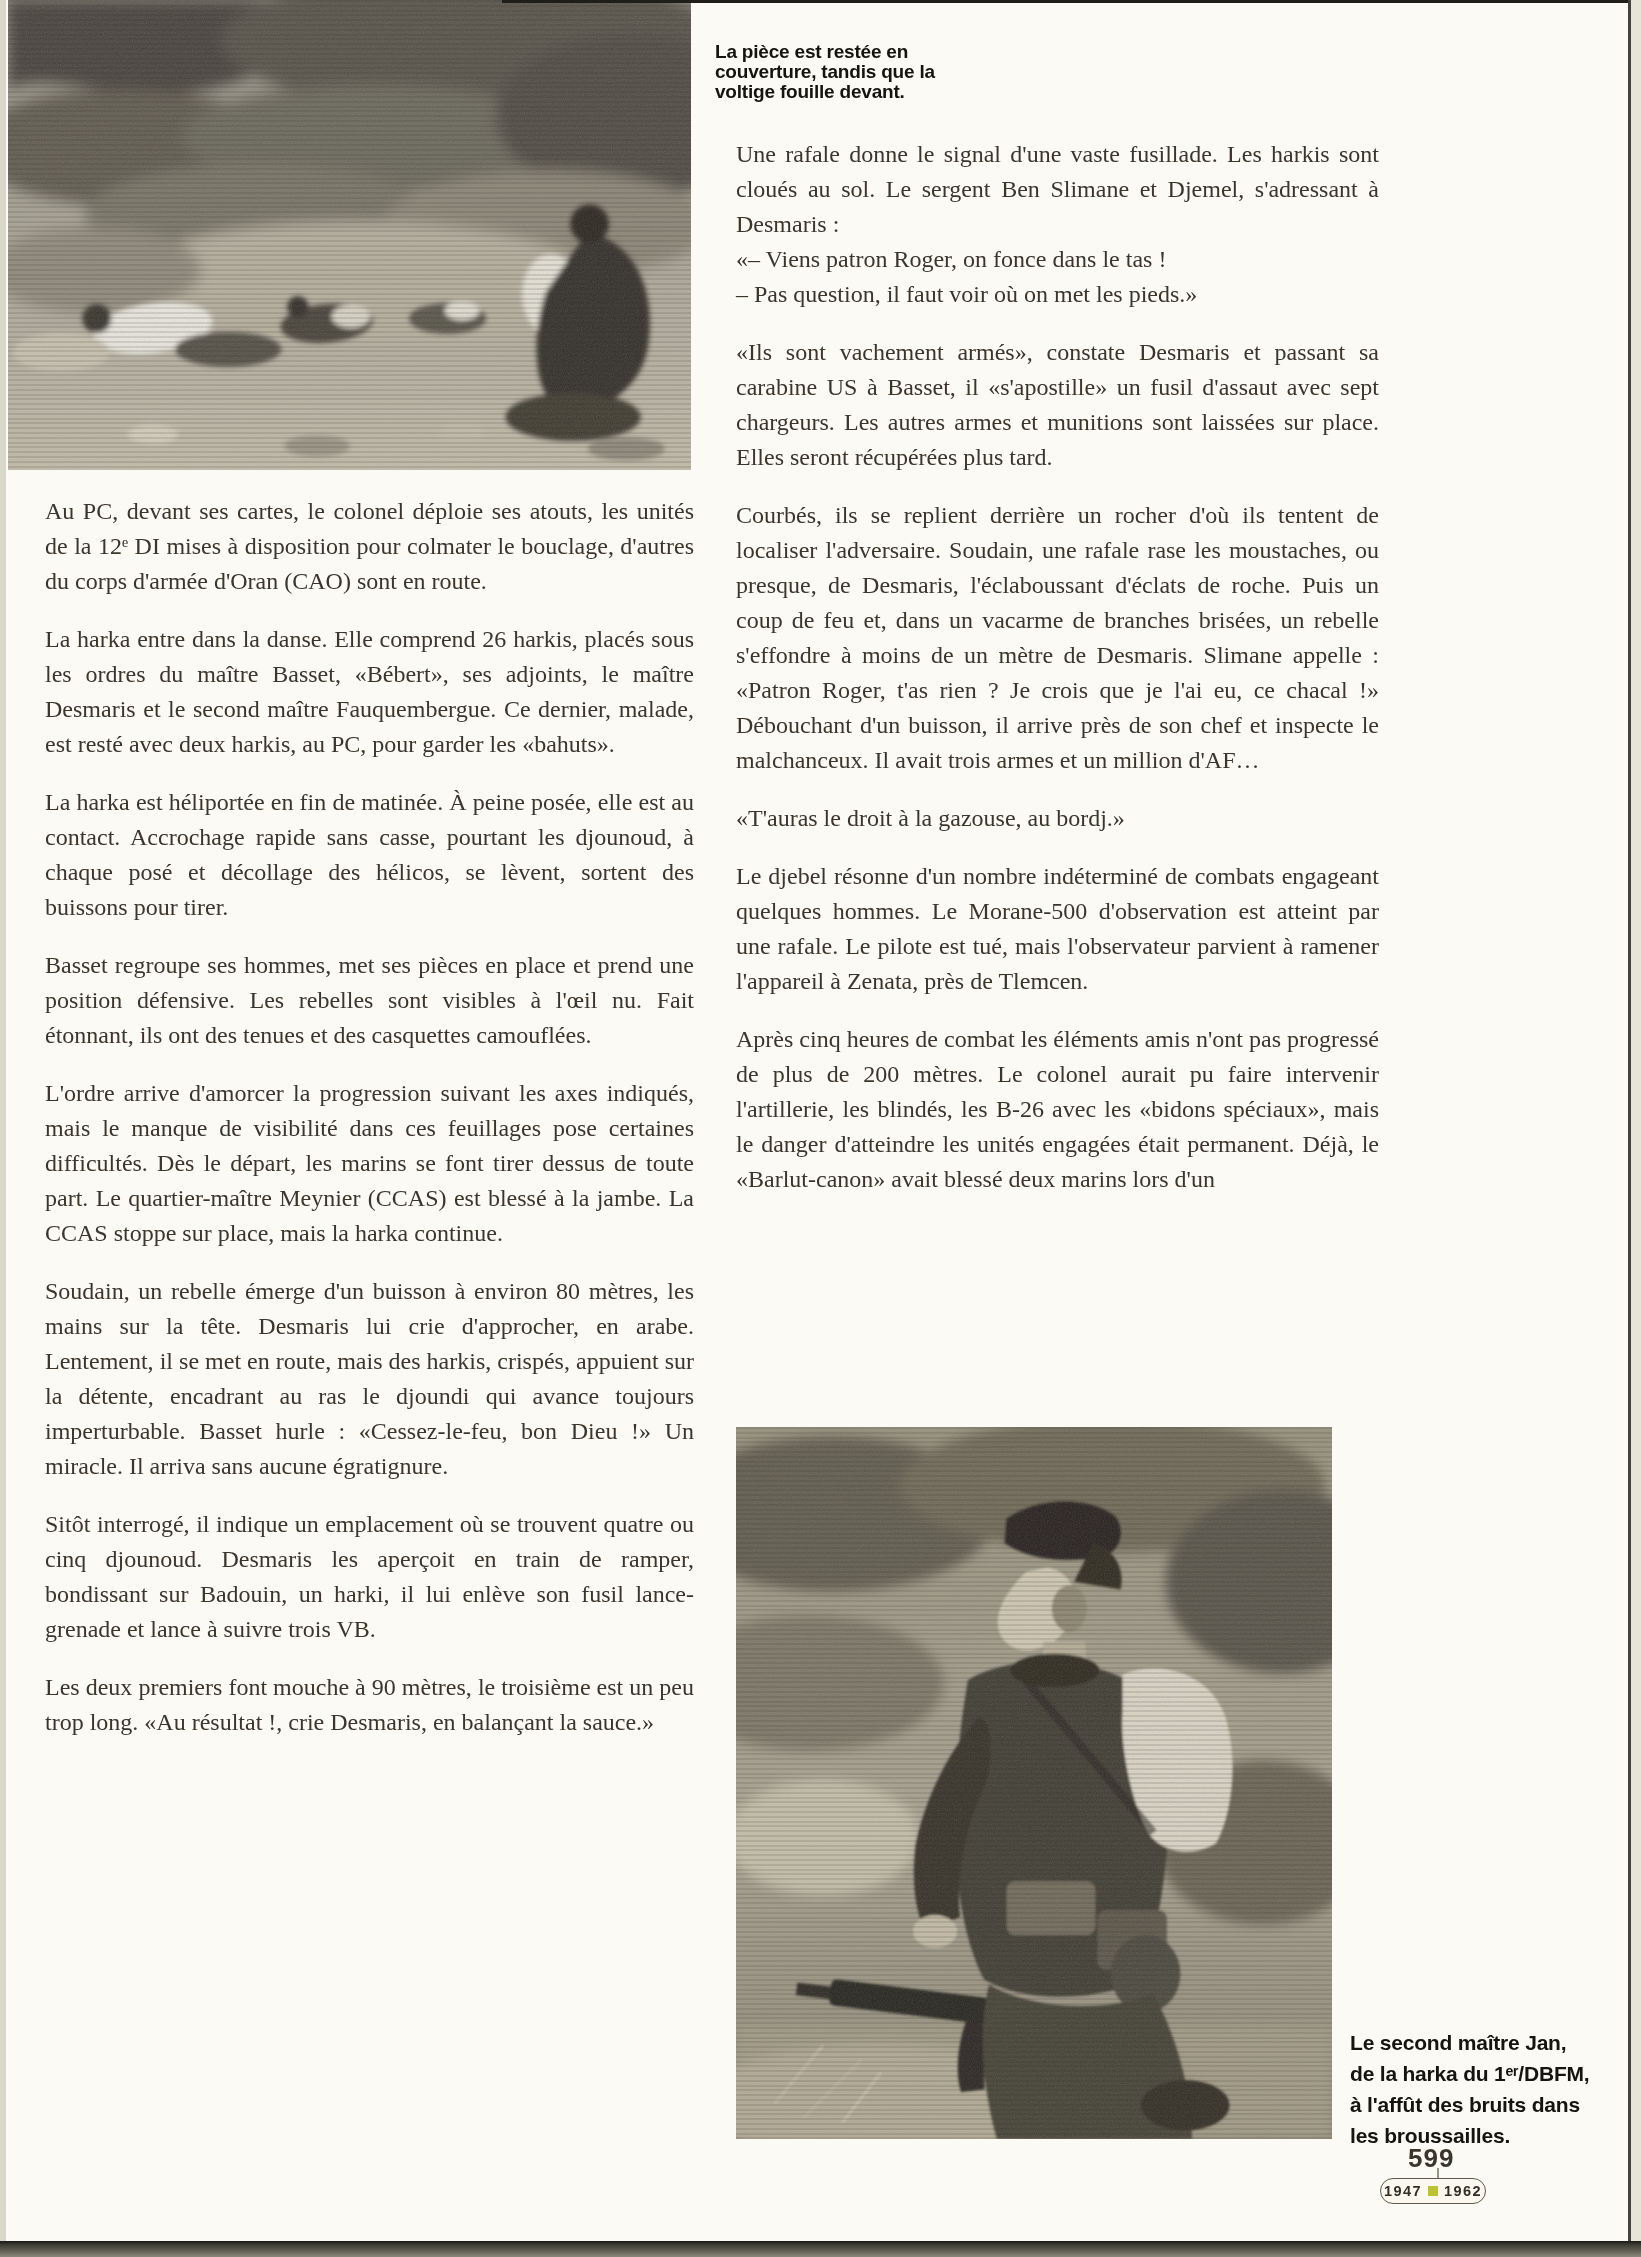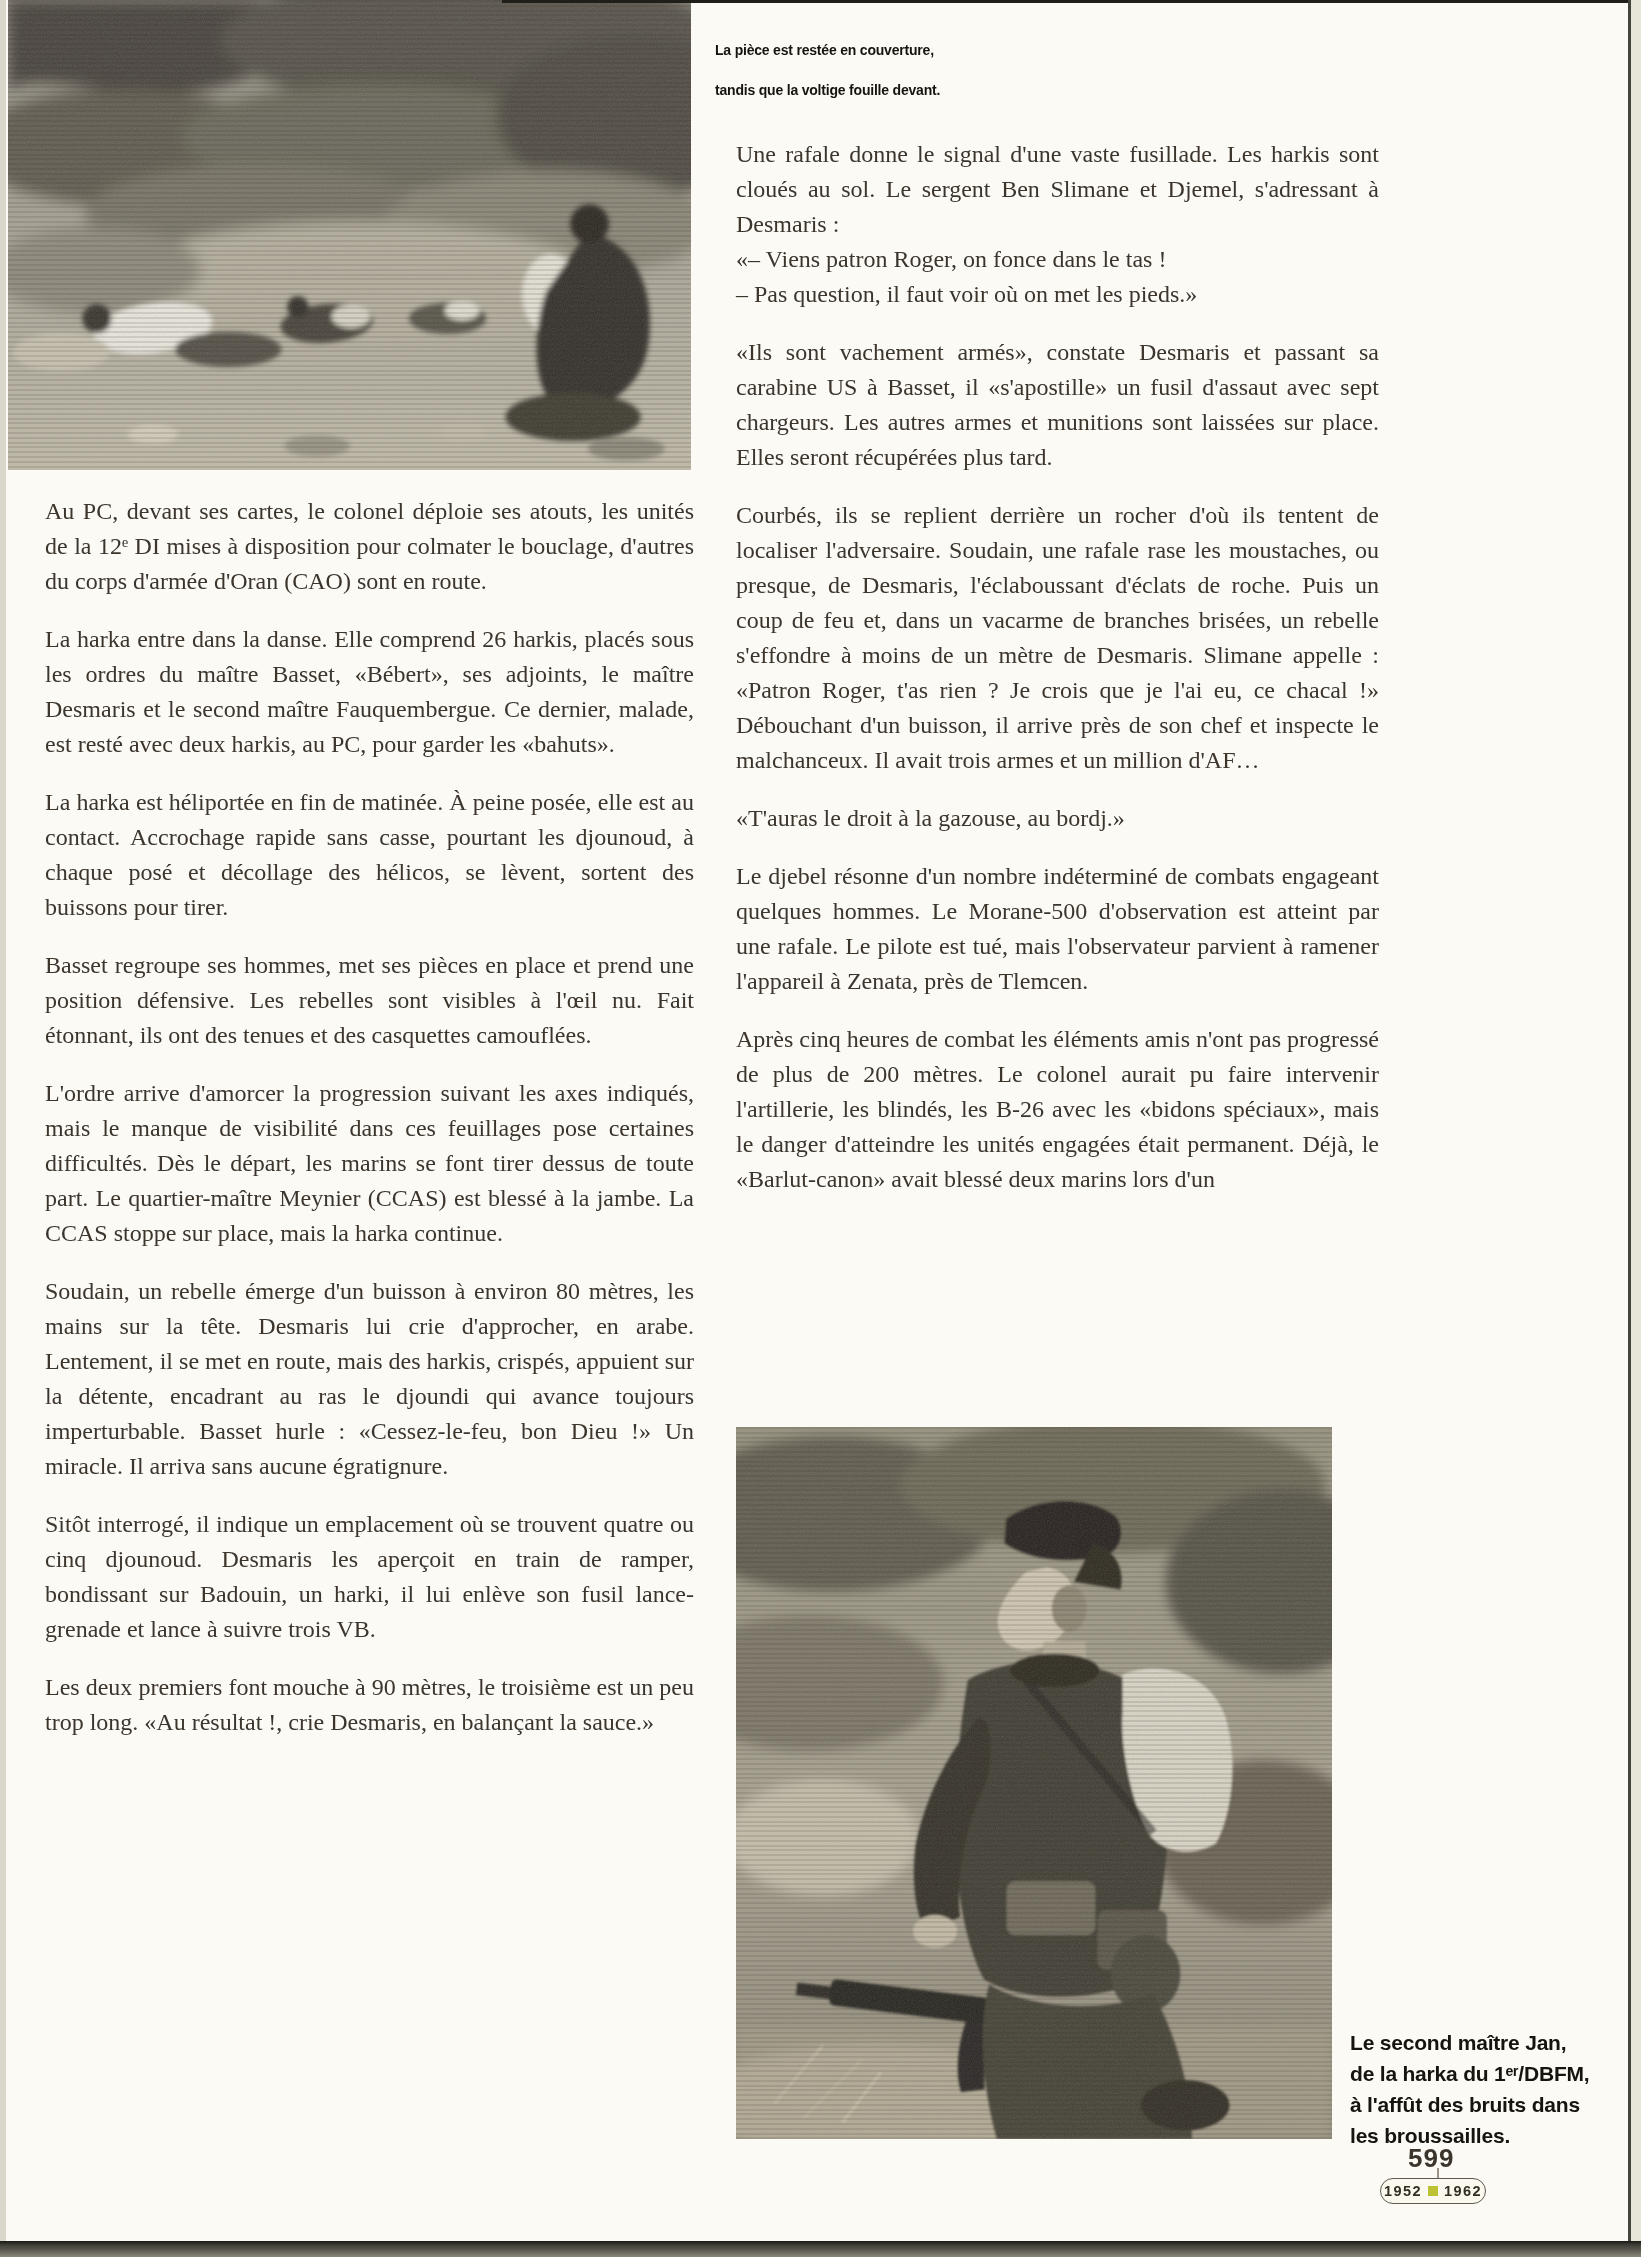--- a/index.html
+++ b/index.html
@@ -8,21 +8,21 @@
 
   
   .col{position:absolute;font-size:24px;line-height:35px;color:#3b352c;}
   .col p{margin:0 0 23px 0;text-align:justify;white-space:pre-line;}
   .col-left{left:45px;top:494px;width:649px;}
   .col-right{left:736px;top:137px;width:643px;}
 
   
   .photo-caption{position:absolute;font-family:"Liberation Sans","DejaVu Sans",sans-serif;
         font-weight:bold;color:#16140f;white-space:pre-line;letter-spacing:-0.2px;}
-  .caption-top{left:715px;top:30px;width:230px;font-size:14px;line-height:40px;}
+  .caption-top{left:715px;top:42px;width:230px;font-size:19px;line-height:20px;}
   .caption-bottom{left:1350px;top:2027px;width:249px;font-size:21px;line-height:31px;}
 
   
   .photo{position:absolute;overflow:hidden;background:#9a958a;}
   .photo-top{left:7.7px;top:0;width:683px;height:470px;}
   .photo-bottom{left:736px;top:1427px;width:596px;height:712px;}
   .photo svg{position:absolute;left:0;top:0;width:100%;height:100%;}
   .scanlines{position:absolute;left:0;top:0;right:0;bottom:0;pointer-events:none;
         background:repeating-linear-gradient(180deg,rgba(48,44,36,0.13) 0 1.9px,rgba(0,0,0,0) 1.9px 4.8px);}
 
@@ -193,21 +193,21 @@
   </div>
 
   <div class="photo-caption caption-bottom">Le second maître Jan,
 de la harka du 1ᵉʳ/DBFM,
 à l'affût des bruits dans
 les broussailles.</div>
 
   <div class="page-number">599</div>
   <div class="connector"></div>
   <div class="era-badge">
-    <span>1952</span>
+    <span>1947</span>
     <span class="era-square" style="background: rgb(188, 194, 50);"></span>
     <span>1962</span>
   </div>
 
   <div class="art-left-strip"></div>
   <div class="art-top-line"></div>
   <div class="art-right-strip"></div>
   <div class="art-right-line"></div>
   <div class="art-bottom-bar"></div>
 

